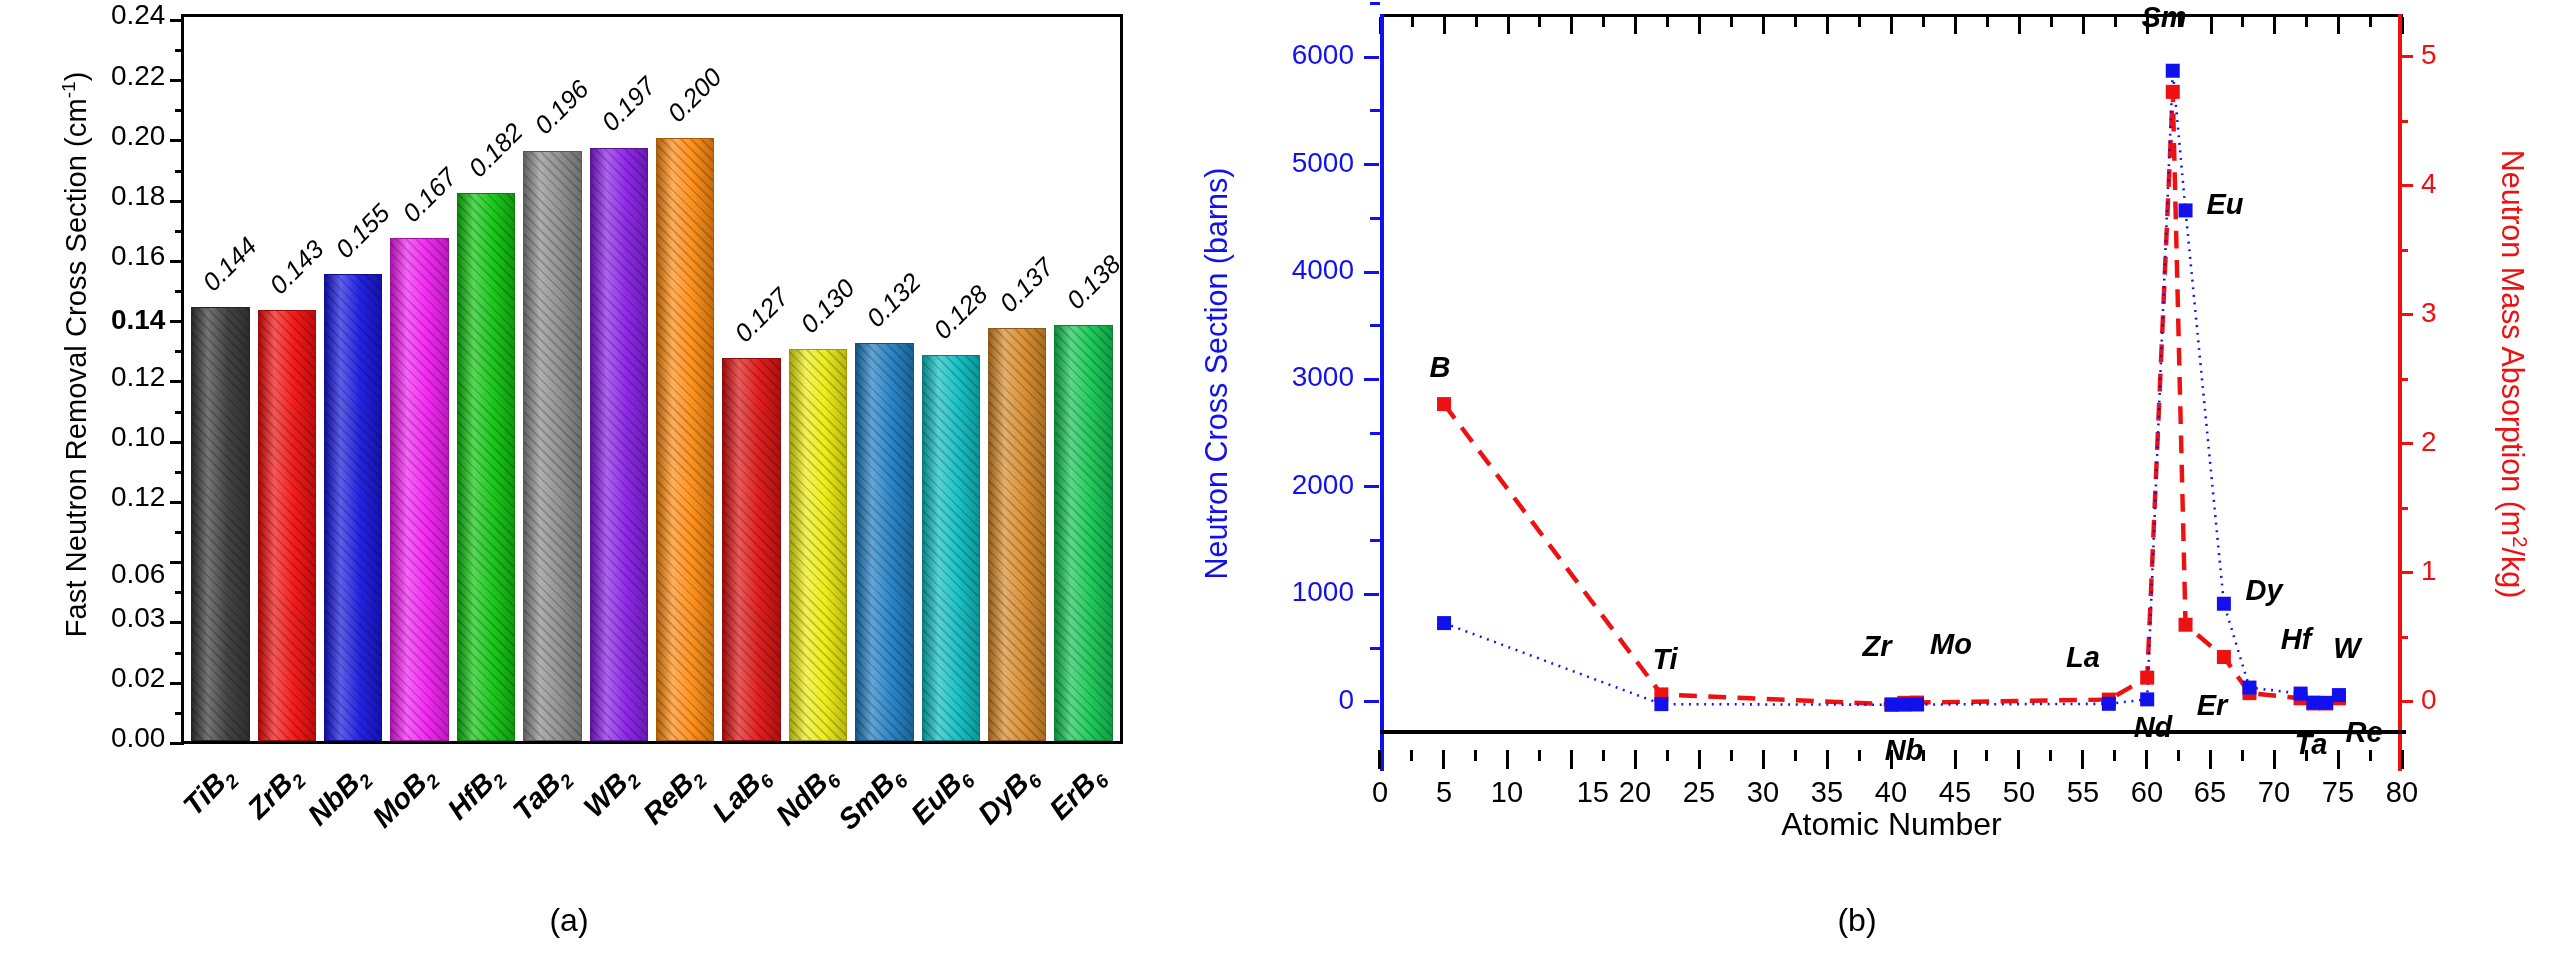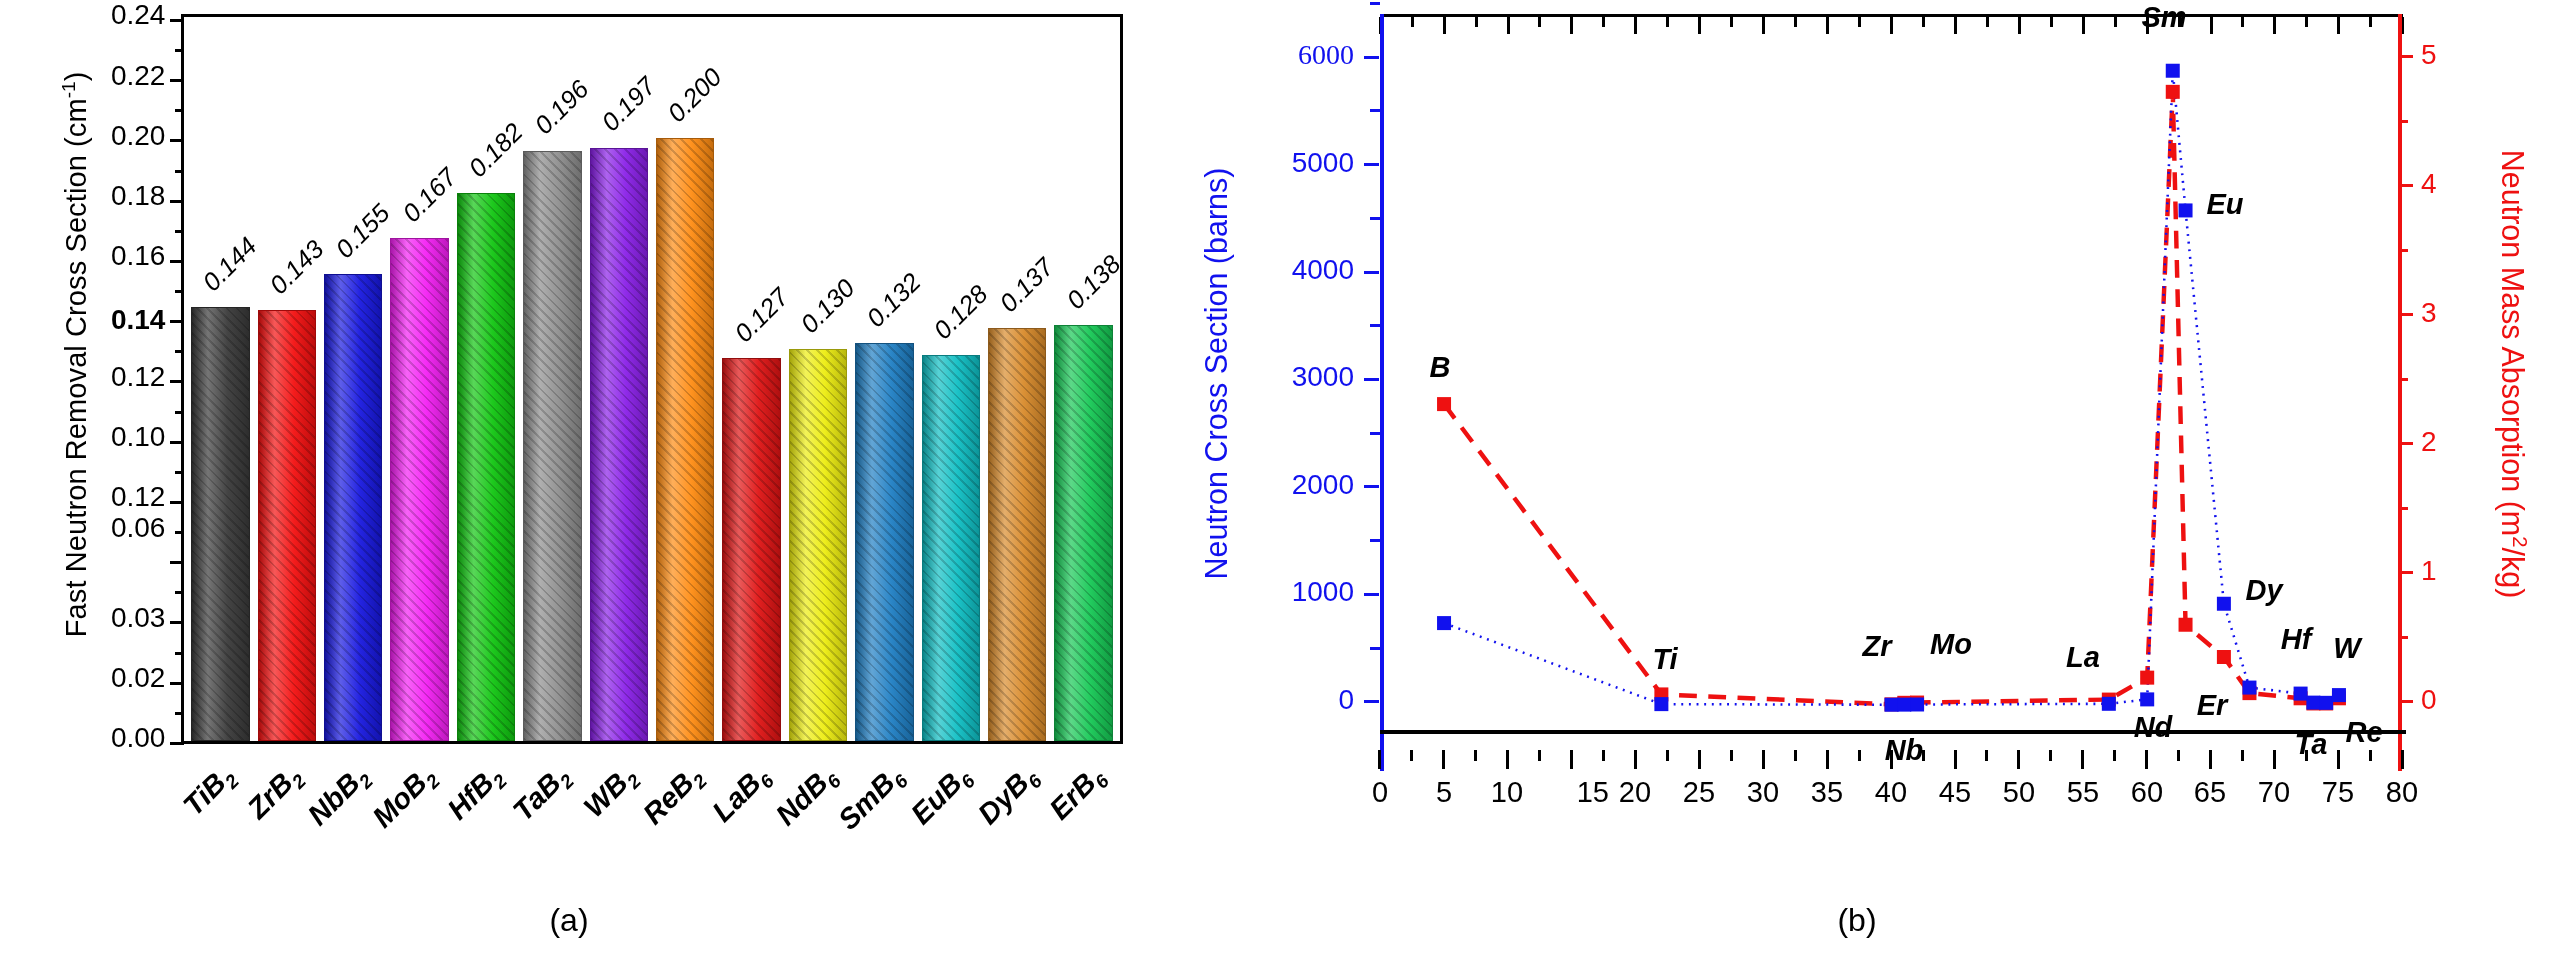--- a/index.html
+++ b/index.html
@@ -218,21 +218,21 @@
             </div>
             <div class="vallab" style="bottom: 426px;">0.138</div>
           </div>
         </div>
     </div>
 
     <div id="a-ytick-labels">
         <div class="a-ytxt" style="position: absolute; left: 6.4px; top: 722px; width: 159px; right: auto;">0.00</div>
         <div class="a-ytxt" style="position: absolute; left: 6.4px; top: 662px; width: 159px; right: auto;">0.02</div>
         <div class="a-ytxt" style="position: absolute; left: 6.4px; top: 602px; width: 159px; right: auto;">0.03</div>
-        <div class="a-ytxt" style="position: absolute; left: 6.4px; top: 512px; width: 159px; right: auto;">0.06</div>
+        <div class="a-ytxt" style="position: absolute; left: 6.4px; top: 558px; width: 159px; right: auto;">0.06</div>
         <div class="a-ytxt" style="position: absolute; left: 6.4px; top: 481px; width: 159px; right: auto;">0.12</div>
         <div class="a-ytxt" style="position: absolute; left: 6.4px; top: 421px; width: 159px; right: auto;">0.10</div>
         <div class="a-ytxt" style="position: absolute; left: 6.4px; top: 361px; width: 159px; right: auto;">0.12</div>
         <div class="a-ytxt" style="position: absolute; left: 6.4px; top: 304px; width: 159px; right: auto; font-weight: bold;">0.14</div>
         <div class="a-ytxt" style="position: absolute; left: 6.4px; top: 240px; width: 159px; right: auto;">0.16</div>
         <div class="a-ytxt" style="position: absolute; left: 6.4px; top: 180px; width: 159px; right: auto;">0.18</div>
         <div class="a-ytxt" style="position: absolute; left: 6.4px; top: 120px; width: 159px; right: auto;">0.20</div>
         <div class="a-ytxt" style="position: absolute; left: 6.4px; top: 60px; width: 159px; right: auto;">0.22</div>
         <div class="a-ytxt" style="position: absolute; left: 6.4px; top: -0.6px; width: 159px; right: auto;">0.24</div>
       </div>
@@ -393,21 +393,21 @@
         <div class="bl-min" style="left: 232px; top: 324px;"></div>
         <div class="bl-txt" style="left: 70px; top: 361px;">3000</div>
         <div class="bl-maj" style="left: 226px; top: 271px;"></div>
         <div class="bl-min" style="left: 232px; top: 217px;"></div>
         <div class="bl-txt" style="left: 70px; top: 254px;">4000</div>
         <div class="bl-maj" style="left: 226px; top: 163px;"></div>
         <div class="bl-min" style="left: 232px; top: 109px;"></div>
         <div class="bl-txt" style="left: 70px; top: 147px; text-align: right;">5000</div>
         <div class="bl-maj" style="left: 226px; top: 56px;"></div>
         <div class="bl-min" style="left: 232px; top: 2px;"></div>
-        <div class="bl-txt" style="left: 70px; top: 39px; font-family: Liberation Serif, serif;">6000</div>
+        <div class="bl-txt" style="left: 70px; top: 39px;">6000</div>
       </div>
     <div id="b-righttick">
         <div class="br-maj" style="left: 1260px; top: 700px;"></div>
         <div class="br-min" style="left: 1260px; top: 636px;"></div>
         <div class="br-txt" style="left: 1283px; top: 684px;">0</div>
         <div class="br-maj" style="left: 1260px; top: 571px;"></div>
         <div class="br-min" style="left: 1260px; top: 507px;"></div>
         <div class="br-txt" style="left: 1283px; top: 555px;">1</div>
         <div class="br-maj" style="left: 1260px; top: 442px;"></div>
         <div class="br-min" style="left: 1260px; top: 378px;"></div>
@@ -467,20 +467,21 @@
         <div class="bx-maj" style="left: 1135px; top: 750px;"></div>
         <div class="bx-min" style="left: 1167px; top: 750px;"></div>
         <div class="bx-txt" style="left: 1136px; top: 776px;">70</div>
         <div class="bx-maj" style="left: 1199px; top: 750px;"></div>
         <div class="bx-min" style="left: 1231px; top: 750px;"></div>
         <div class="bx-txt" style="left: 1200px; top: 776px;">75</div>
         <div class="bx-maj" style="left: 1263px; top: 750px;"></div>
         <div class="bx-txt" style="left: 1264px; top: 776px;">80</div>
       </div>
 
+    <div id="b-xlabel">Atomic Number</div>
     <div id="b-ylabel-left">Neutron Cross Section (barns)</div>
     <div id="b-ylabel-right">
       <span>Neutron Mass Absorption (m</span><sup>2</sup><span>/kg)</span>
     </div>
 
     <div id="b-caption">(b)</div>
   </div>
 
 </div>
 

